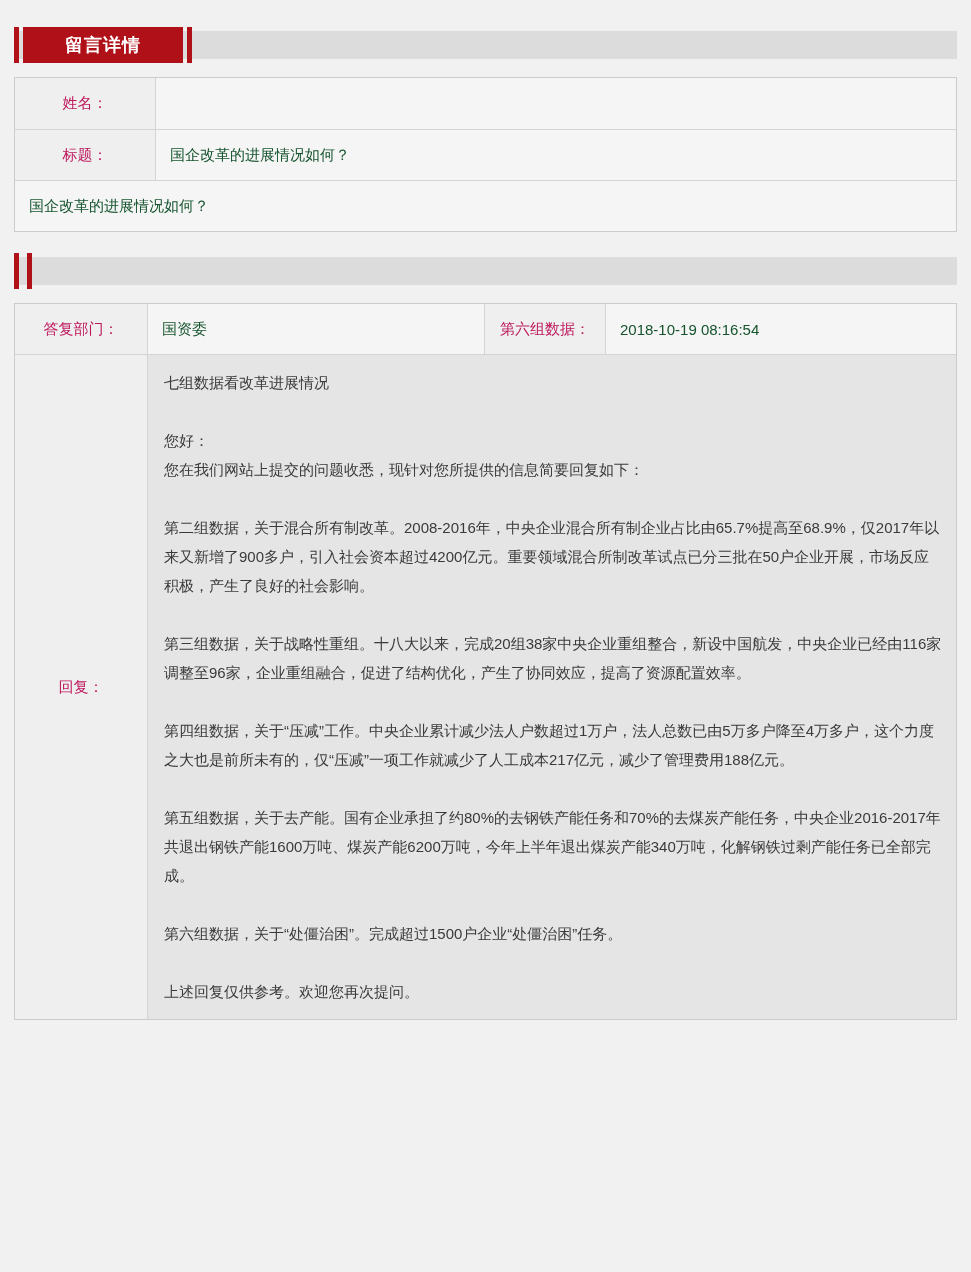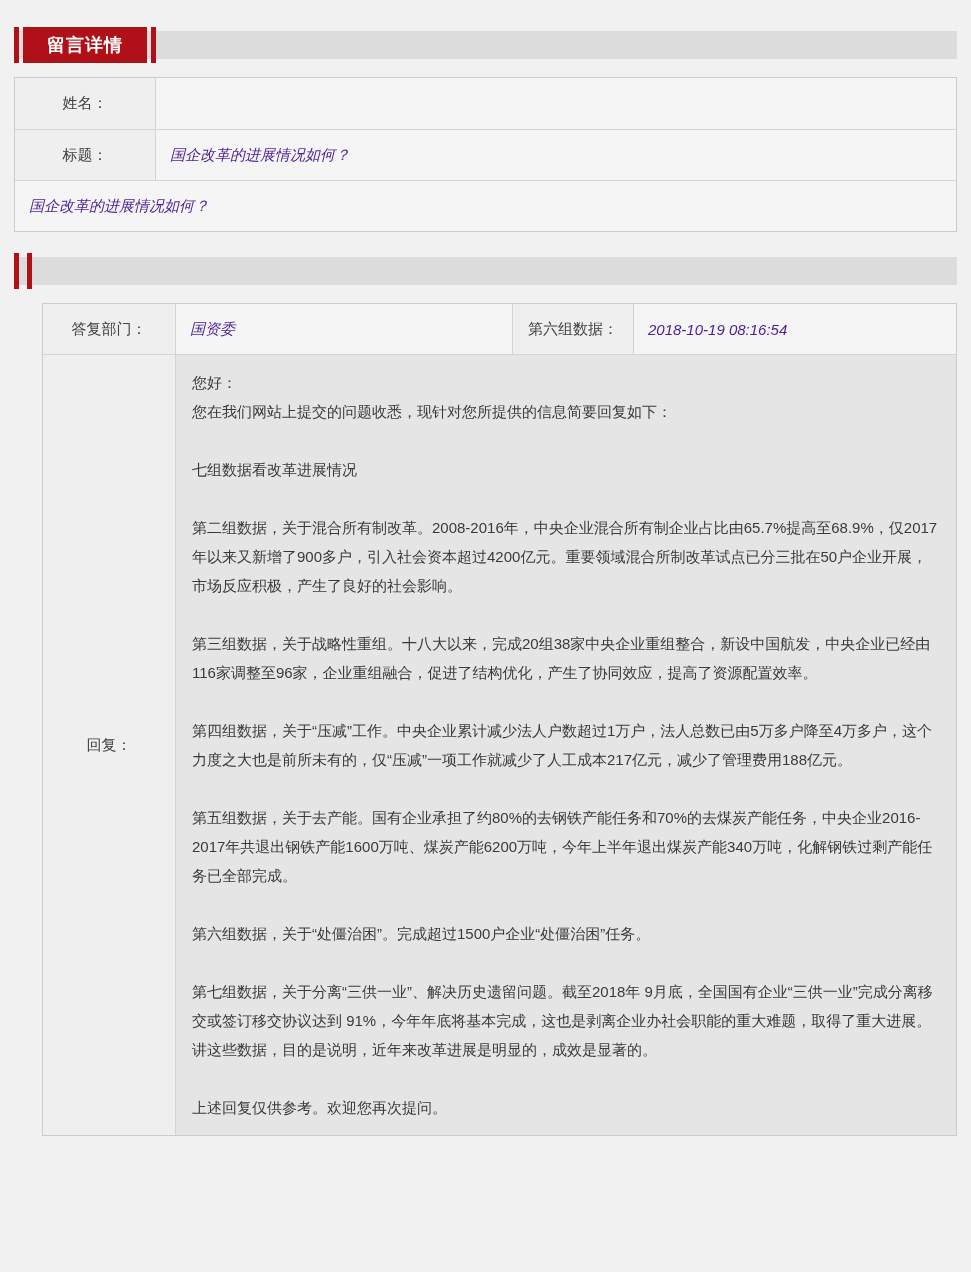--- a/index.html
+++ b/index.html
@@ -32,21 +32,21 @@
     position: relative;
     z-index: 1;
     width: 5px;
     background: #b01118;
   }
   .vbar.left  { margin-right: 4px; }
   .vbar.right { margin-left: 4px; }
   .title-box {
     position: relative;
     z-index: 1;
-    width: 124px;
+    width: 160px;
     background: #b01118;
     color: #ffffff;
     font-size: 18px;
     font-weight: bold;
     display: flex;
     align-items: center;
     justify-content: center;
     letter-spacing: 1px;
   }
 
@@ -56,39 +56,38 @@
     background: #f5f5f5;
   }
   .tbl .row { display: flex; }
   .tbl .row + .row { border-top: 1px solid #d4d4d4; justify-content: flex-end; }
   .cell-label {
     background: #efefef;
     border-right: 1px solid #d4d4d4;
     display: flex;
     align-items: center;
     justify-content: center;
-    color: #404040;
+    color: #be185d;
   }
   .cell-value {
     background: #f5f5f5;
     display: flex;
     align-items: center;
     padding: 0 14px;
-    color: #4c1d95;
-    font-style: italic;
+    color: #14532d;
   }
 
   
   .msg-table { margin-top: 14px; }
   .msg-table .row { height: 51px; }
   .msg-table .cell-label { width: 141px; }
   .msg-table .cell-value { flex: 1; }
 
   
-  .reply-table { margin-top: 14px; margin-left: 28px; }
+  .reply-table { margin-top: 14px; }
   .reply-table .meta-row { height: 50px; }
   .meta-row .cell-label.dept { width: 133px; }
   .meta-row .cell-value.dept { width: 337px; border-right: 1px solid #d4d4d4; text-align: right; }
   .meta-row .cell-label.time { width: 121px; }
   .meta-row .cell-value.time { flex: 1; }
 
   .reply-row { display: flex; border-top: 1px solid #d4d4d4; }
   .reply-row .cell-label { width: 133px; align-items: center; }
   .reply-body {
     flex: 1;
@@ -136,27 +135,26 @@
     <div class="row meta-row">
       <div class="cell-label dept">答复部门：</div>
       <div class="cell-value dept">国资委</div>
       <div class="cell-label time">第六组数据：</div>
       <div class="cell-value time">2018-10-19 08:16:54</div>
     </div>
 
     <div class="reply-row">
       <div class="cell-label">回复：</div>
       <div class="reply-body">
+          <p class="para">七组数据看改革进展情况</p>
           <p class="para">您好：
 您在我们网站上提交的问题收悉，现针对您所提供的信息简要回复如下：</p>
-          <p class="para">七组数据看改革进展情况</p>
           <p class="para">第二组数据，关于混合所有制改革。2008-2016年，中央企业混合所有制企业占比由65.7%提高至68.9%，仅2017年以来又新增了900多户，引入社会资本超过4200亿元。重要领域混合所制改革试点已分三批在50户企业开展，市场反应积极，产生了良好的社会影响。</p>
           <p class="para">第三组数据，关于战略性重组。十八大以来，完成20组38家中央企业重组整合，新设中国航发，中央企业已经由116家调整至96家，企业重组融合，促进了结构优化，产生了协同效应，提高了资源配置效率。</p>
           <p class="para">第四组数据，关于“压减”工作。中央企业累计减少法人户数超过1万户，法人总数已由5万多户降至4万多户，这个力度之大也是前所未有的，仅“压减”一项工作就减少了人工成本217亿元，减少了管理费用188亿元。</p>
           <p class="para">第五组数据，关于去产能。国有企业承担了约80%的去钢铁产能任务和70%的去煤炭产能任务，中央企业2016-2017年共退出钢铁产能1600万吨、煤炭产能6200万吨，今年上半年退出煤炭产能340万吨，化解钢铁过剩产能任务已全部完成。</p>
           <p class="para">第六组数据，关于“处僵治困”。完成超过1500户企业“处僵治困”任务。</p>
-          <p class="para">第七组数据，关于分离“三供一业”、解决历史遗留问题。截至2018年 9月底，全国国有企业“三供一业”完成分离移交或签订移交协议达到 91%，今年年底将基本完成，这也是剥离企业办社会职能的重大难题，取得了重大进展。讲这些数据，目的是说明，近年来改革进展是明显的，成效是显著的。</p>
           <p class="para">上述回复仅供参考。欢迎您再次提问。</p>
         </div>
     </div>
   </div>
 
 </div>
 
 </body></html>

